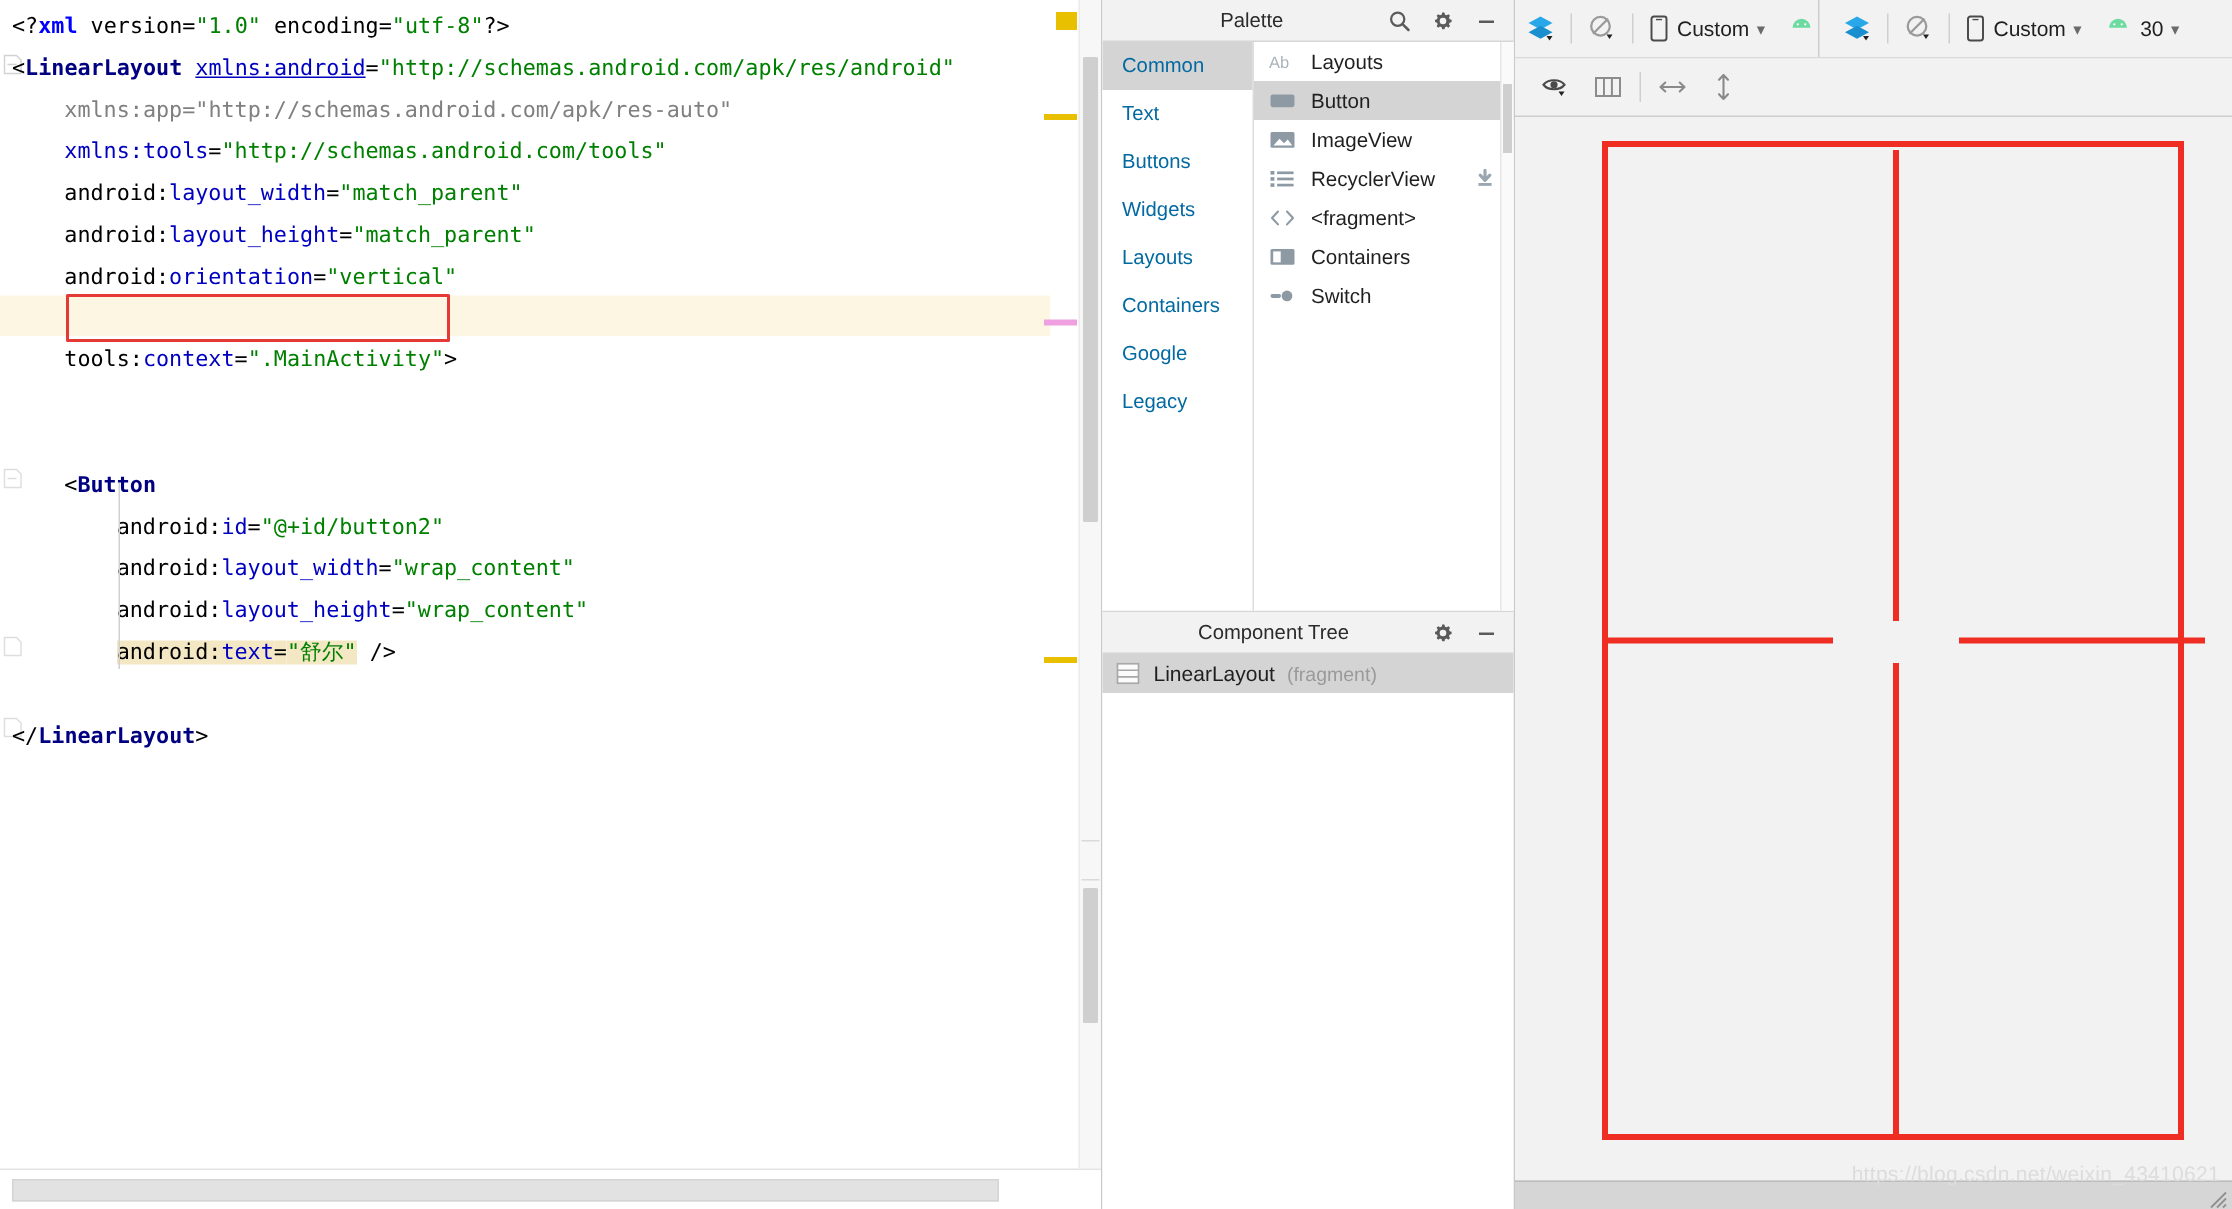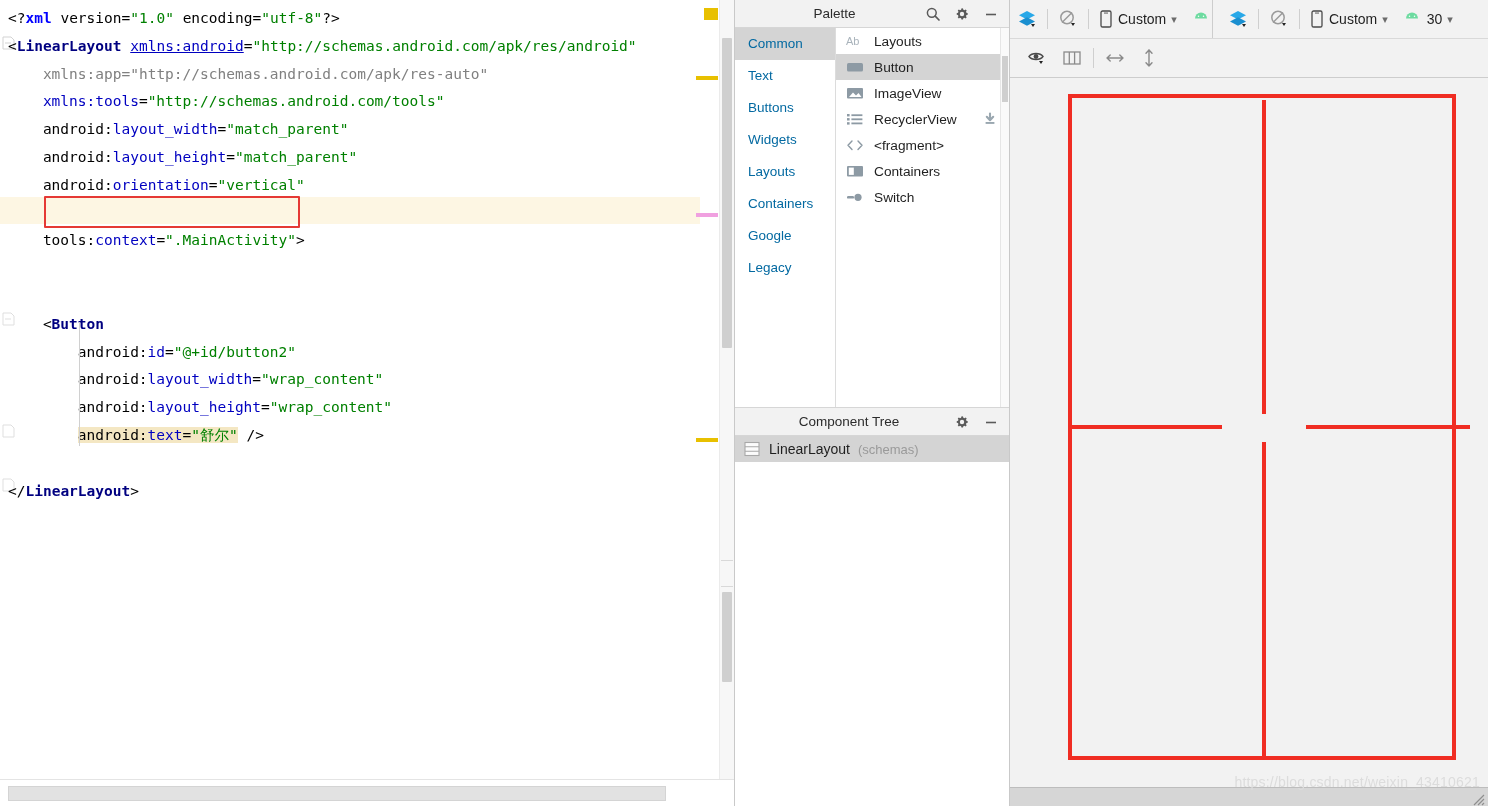--- a/index.html
+++ b/index.html
@@ -619,21 +619,21 @@
 
     <div id="tree-body">
         <div class="tree-row selected" style="padding-left: 8px;">
           <span class="tglyph">
             <svg width="16" height="16" viewBox="0 0 16 16">
               <rect x="1" y="1.5" width="14" height="13" fill="#fbfbfb" stroke="#a8a8a8" stroke-width="1.1"></rect>
               <path d="M1 5.8 h14 M1 10.2 h14" stroke="#a8a8a8" stroke-width="1.1"></path>
             </svg>
           </span>
           <span class="tname">LinearLayout</span>
-          <span class="tsub">(schemas)</span>
+          <span class="tsub">(fragment)</span>
         </div>
       </div>
   </div>
 
   <div id="design-pane">
 
     <div id="design-toolbar">
       <div class="tb-group">
         <div class="tb-btn">
           <svg width="20" height="20" viewBox="0 0 20 20">

